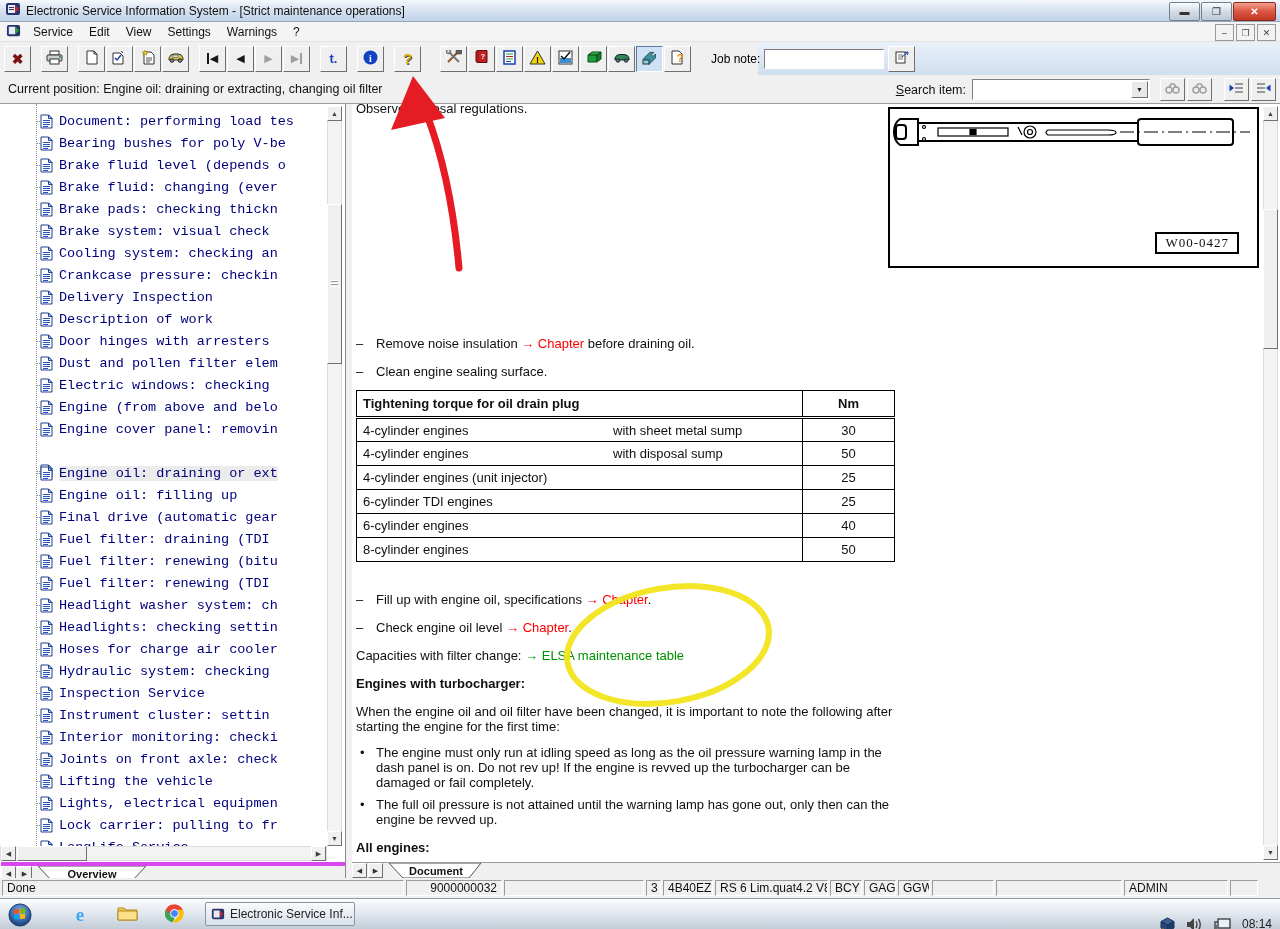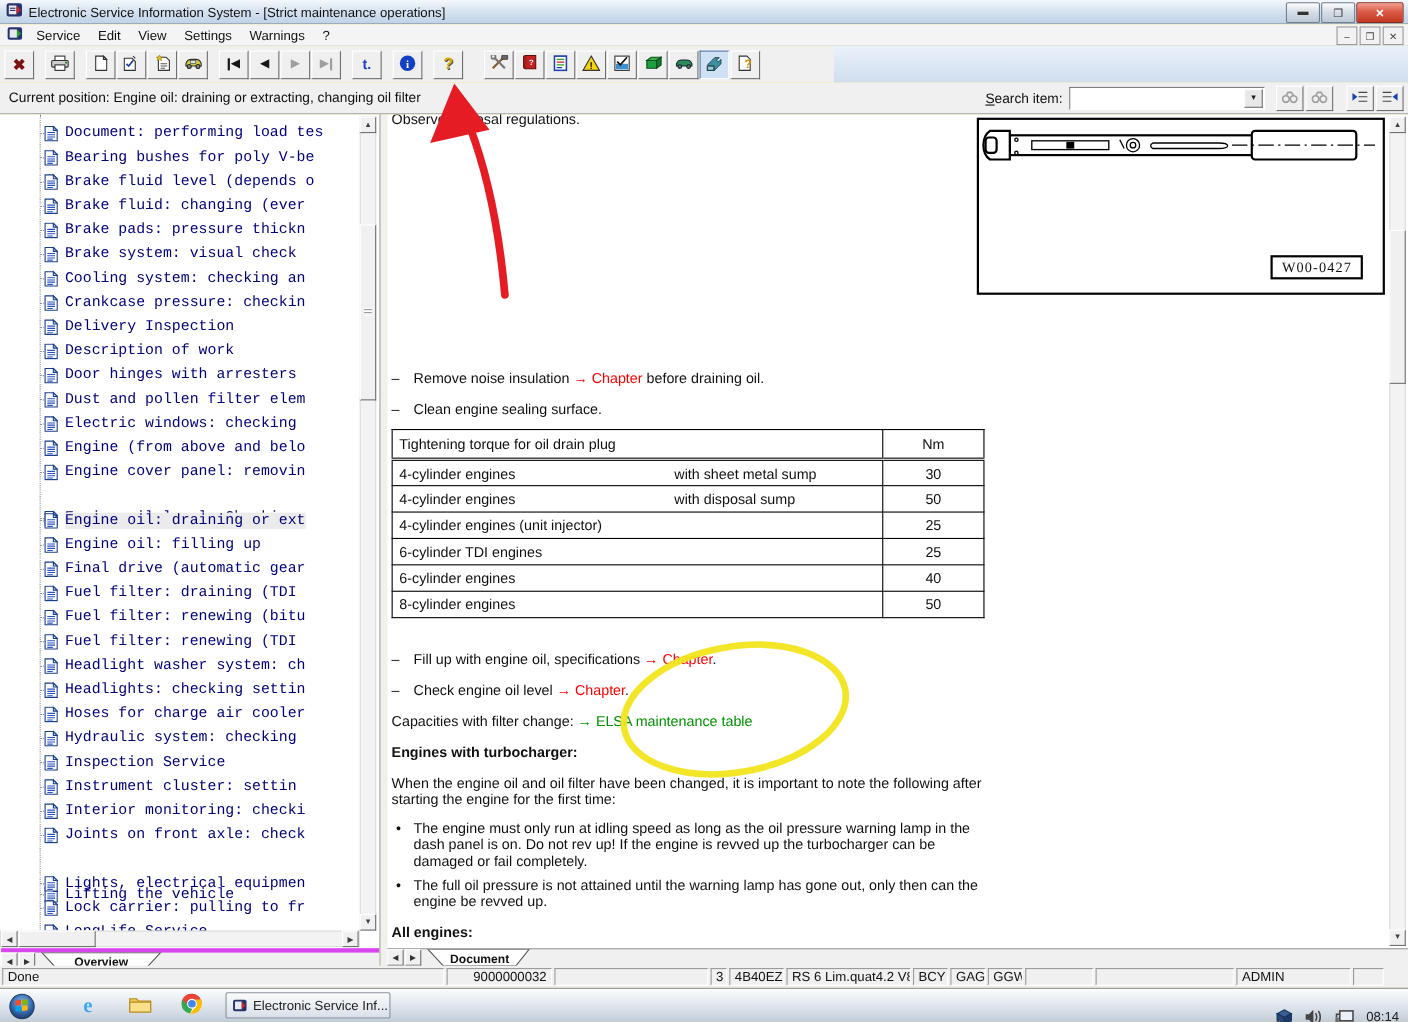--- a/index.html
+++ b/index.html
@@ -78,21 +78,21 @@
   
   .doc{position:absolute;left:0;top:0;width:910px;height:758px;font-size:13px;color:#101010;}
   .doc .topline{position:absolute;left:4px;top:-3px;}
   .figure{position:absolute;left:536px;top:3px;width:371px;height:161px;border:2px solid #000;box-sizing:border-box;background:#fff;}
   .figlabel{position:absolute;right:18px;bottom:12px;border:2px solid #000;padding:1px 8px;
     font-family:"Liberation Serif",serif;font-size:13px;letter-spacing:1px;background:#fff;}
   .dash-line{position:absolute;left:4px;white-space:nowrap;}
   .dash-line .dash{display:inline-block;width:20px;}
   .torque-table{position:absolute;left:4px;top:286px;border-collapse:collapse;table-layout:fixed;background:#fff;}
   .torque-table td,.torque-table th{border:1px solid #000;font-size:13px;padding:0 6px;height:24px;box-sizing:border-box;}
-  .torque-table thead th{height:27px;border-bottom:3px double #000;text-align:left;font-weight:normal;margin-top:46px;}
+  .torque-table thead th{height:27px;border-bottom:3px double #000;text-align:left;font-weight:bold;margin-top:46px;}
   .torque-table thead th.nmh{text-align:center;}
   .torque-table td.c1{width:446px;position:relative;}
   .torque-table td.c1 .t2{position:absolute;left:256px;top:4px;}
   .torque-table td.cnm{width:92px;text-align:center;}
   .doc .plain{position:absolute;left:4px;}
   .doc b.h{font-weight:bold;}
   .bullet{position:absolute;left:8px;width:534px;line-height:15.2px;}
   .bullet .bchar{position:absolute;left:0;top:0;}
   .bullet .btext{display:block;margin-left:16px;}
   .para{position:absolute;left:4px;width:540px;line-height:15.2px;}
@@ -289,20 +289,35 @@
             <rect x="2" y="10" width="6" height="4" fill="#9fc6d8" stroke="#123a44"></rect>
           </svg></span>
       </div>
     <div class="tbtn">
         <span><svg width="14" height="15" viewBox="0 0 14 15">
             <path d="M1 1 h7 l3 3 v10 H1 Z" fill="#fff" stroke="#333"></path>
             <text x="9" y="12" text-anchor="middle" font-size="11" font-weight="bold" fill="#e08a00">?</text>
           </svg></span>
       </div>
     <div class="tsep"></div>
+    <div class="jobnote">
+      <span>Job note:</span>
+      <input value="" style="">
+      <div class="tbtn">
+          <span><svg width="14" height="14" viewBox="0 0 14 14">
+              <rect x="1" y="2" width="9" height="11" fill="#fff" stroke="#333"></rect>
+              <g stroke="#777">
+                <line x1="3" y1="5" x2="8" y2="5"></line>
+                <line x1="3" y1="7" x2="8" y2="7"></line>
+                <line x1="3" y1="9" x2="8" y2="9"></line>
+              </g>
+              <path d="M7 7 l6 -5 m0 0 l-3 .5 m3 -.5 l-.5 3" stroke="#1a3fb0" fill="none"></path>
+            </svg></span>
+        </div>
+    </div>
   </div>
 
   <div class="posbar">
     <span class="postext">Current position: Engine oil: draining or extracting, changing oil filter</span>
     <div class="searchgrp">
       <span><u>S</u>earch item:</span>
       <div class="combo">
           <div class="drop">▼</div>
         </div>
       <div style="width:8px"></div>
@@ -403,21 +418,21 @@
           <span class="side-icon"><svg width="13" height="15" viewBox="0 0 13 15">
               <path d="M1 1 h7.5 l3.5 3.5 V14 H1 Z" fill="#fff" stroke="#1b3f8f"></path>
               <path d="M8.5 1 l3.5 3.5 h-3.5 Z" fill="#cfe0ff" stroke="#1b3f8f"></path>
               <g stroke="#2a52c0">
                 <line x1="3" y1="6.5" x2="10" y2="6.5"></line>
                 <line x1="3" y1="8.5" x2="10" y2="8.5"></line>
                 <line x1="3" y1="10.5" x2="10" y2="10.5"></line>
                 <line x1="3" y1="12.5" x2="8" y2="12.5"></line>
               </g>
             </svg></span>
-          <span class="side-label">Brake pads: pressure thickn</span>
+          <span class="side-label">Brake pads: checking thickn</span>
         </div>
         <div class="side-item" style="top: 116px;">
           <span class="side-icon"><svg width="13" height="15" viewBox="0 0 13 15">
               <path d="M1 1 h7.5 l3.5 3.5 V14 H1 Z" fill="#fff" stroke="#1b3f8f"></path>
               <path d="M8.5 1 l3.5 3.5 h-3.5 Z" fill="#cfe0ff" stroke="#1b3f8f"></path>
               <g stroke="#2a52c0">
                 <line x1="3" y1="6.5" x2="10" y2="6.5"></line>
                 <line x1="3" y1="8.5" x2="10" y2="8.5"></line>
                 <line x1="3" y1="10.5" x2="10" y2="10.5"></line>
                 <line x1="3" y1="12.5" x2="8" y2="12.5"></line>
@@ -730,21 +745,21 @@
               <path d="M8.5 1 l3.5 3.5 h-3.5 Z" fill="#cfe0ff" stroke="#1b3f8f"></path>
               <g stroke="#2a52c0">
                 <line x1="3" y1="6.5" x2="10" y2="6.5"></line>
                 <line x1="3" y1="8.5" x2="10" y2="8.5"></line>
                 <line x1="3" y1="10.5" x2="10" y2="10.5"></line>
                 <line x1="3" y1="12.5" x2="8" y2="12.5"></line>
               </g>
             </svg></span>
           <span class="side-label">Joints on front axle: check</span>
         </div>
-        <div class="side-item" style="top: 666px; margin-top: 32px;">
+        <div class="side-item" style="top: 666px;">
           <span class="side-icon"><svg width="13" height="15" viewBox="0 0 13 15">
               <path d="M1 1 h7.5 l3.5 3.5 V14 H1 Z" fill="#fff" stroke="#1b3f8f"></path>
               <path d="M8.5 1 l3.5 3.5 h-3.5 Z" fill="#cfe0ff" stroke="#1b3f8f"></path>
               <g stroke="#2a52c0">
                 <line x1="3" y1="6.5" x2="10" y2="6.5"></line>
                 <line x1="3" y1="8.5" x2="10" y2="8.5"></line>
                 <line x1="3" y1="10.5" x2="10" y2="10.5"></line>
                 <line x1="3" y1="12.5" x2="8" y2="12.5"></line>
               </g>
             </svg></span>

